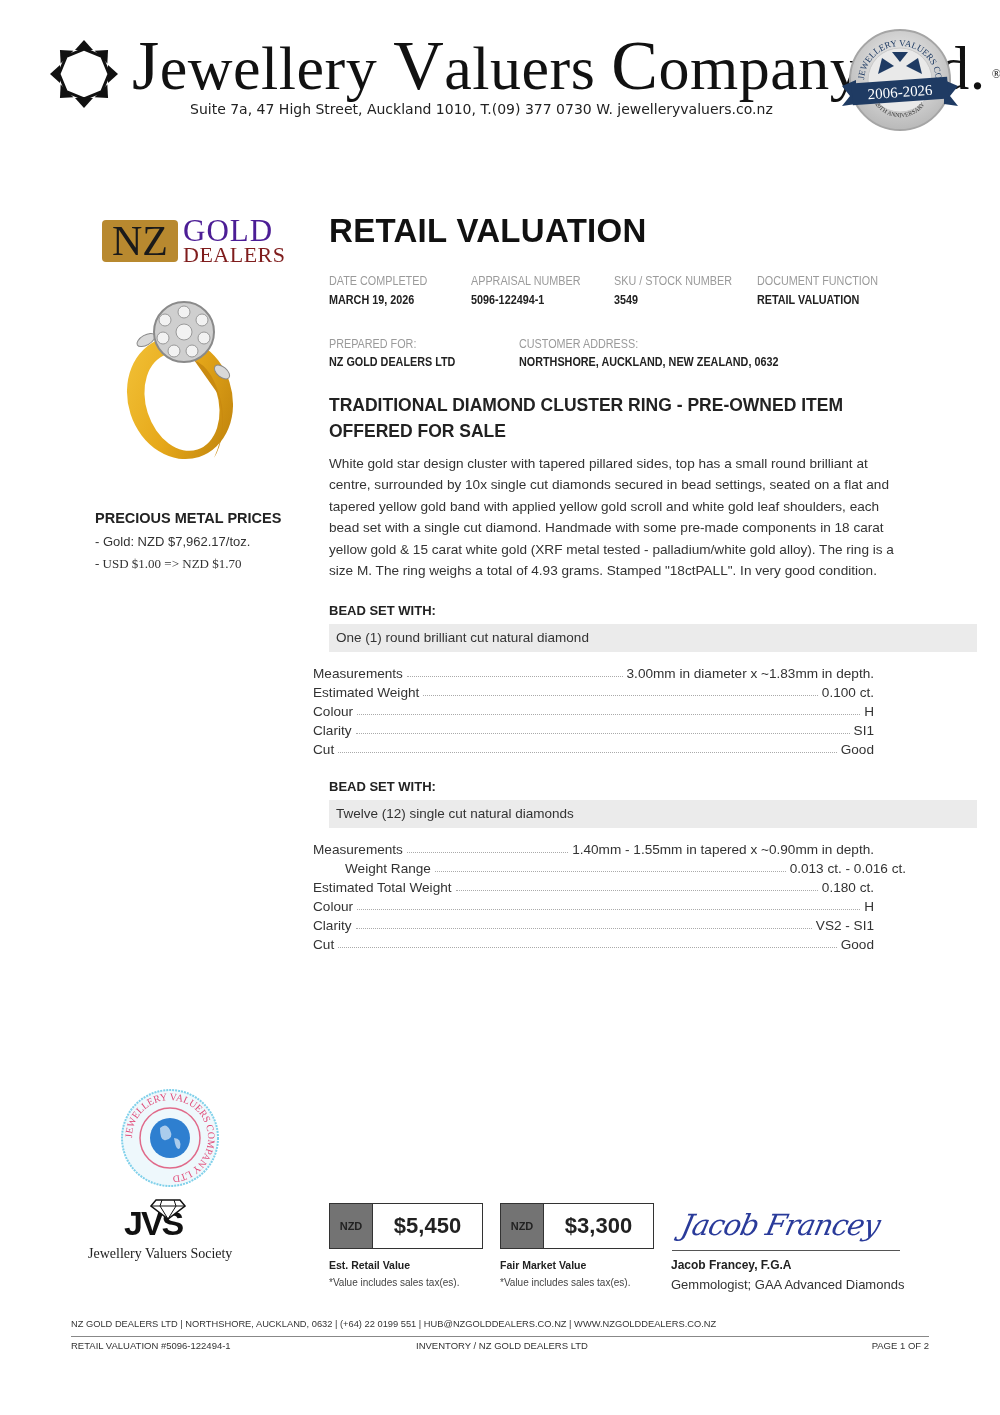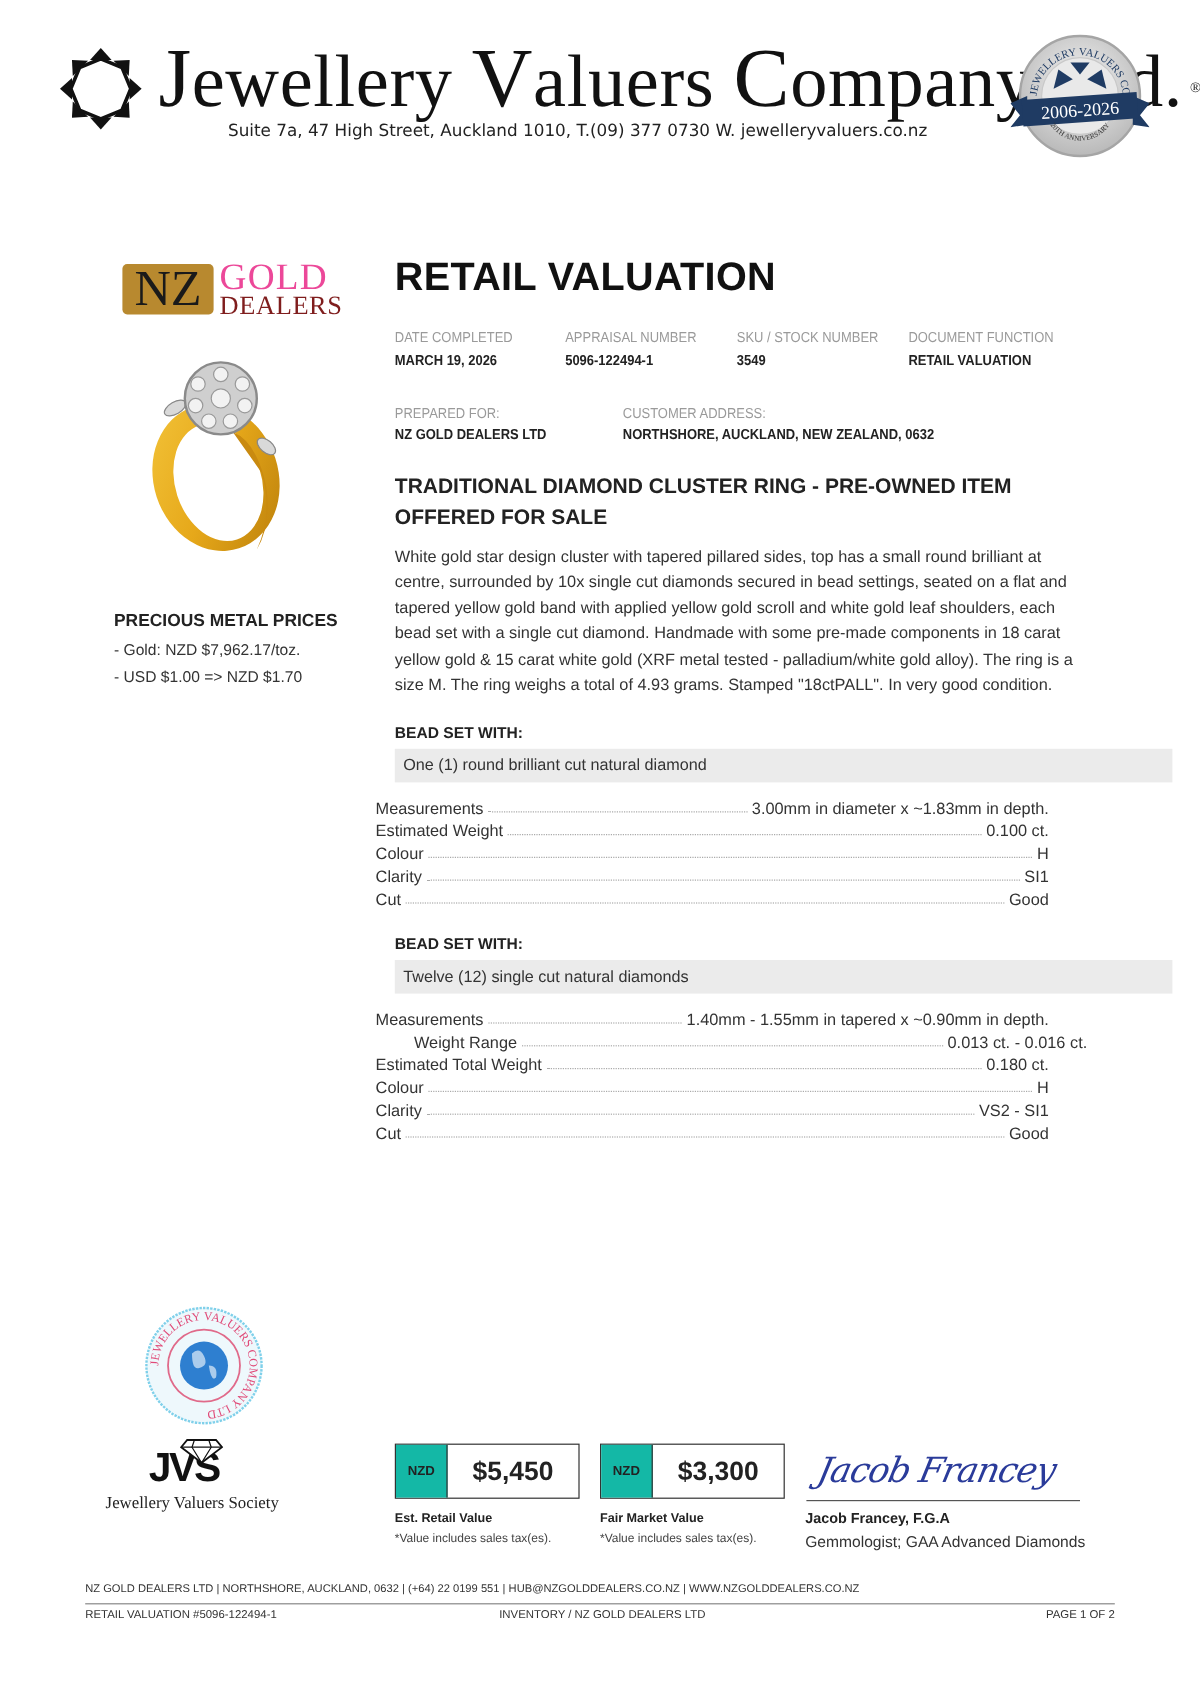--- a/index.html
+++ b/index.html
@@ -29,21 +29,21 @@
 
   .section-head { left:329px; font-size:13px; font-weight:bold; color:#222; }
   .stone-box { left:329px; width:648px; height:28px; background:#ebebeb; font-size:13.5px; color:#333; line-height:28px; padding-left:7px; box-sizing:border-box; }
   .spec { left:313px; width:561px; height:19px; display:flex; align-items:flex-end; font-size:13.6px; color:#333; }
   .spec .lbl { white-space:nowrap; }
   .spec .dots { flex:1; border-bottom:1px dotted #aaa; margin:0 4px 4px 4px; height:1px; }
   .spec .val { white-space:nowrap; }
 
   
   .vbox { top:1203px; width:154px; height:46px; border:1.5px solid #333; display:flex; box-sizing:border-box; }
-  .vbox .cur { width:42px; background:#14b8a6; border-right:1.5px solid #333; font-size:11px; font-weight:bold; display:flex; align-items:center; justify-content:center; color:#222; }
+  .vbox .cur { width:42px; background:#737373; border-right:1.5px solid #333; font-size:11px; font-weight:bold; display:flex; align-items:center; justify-content:center; color:#222; }
   .vbox .amt { flex:1; font-size:22px; font-weight:bold; display:flex; align-items:center; justify-content:center; color:#222; }
   .vlabel { font-size:10.5px; font-weight:bold; color:#222; }
   .vnote { font-size:10px; color:#444; }
 
   .sig-line { left:672px; top:1250px; width:228px; height:1px; background:#555; }
   .sig-name { left:671px; top:1258px; font-size:12px; font-weight:bold; color:#222; }
   .sig-title { left:671px; top:1277px; font-size:13px; color:#333; }
 
   .foot1 { left:71px; top:1319px; font-size:9.3px; color:#333; white-space:nowrap; }
   .foot-line { left:71px; top:1336px; width:858px; height:1px; background:#888; }
@@ -95,21 +95,21 @@
   <polygon points="0,60 14,54 14,78 0,80 8,70" fill="#1f3b63"></polygon>
   <polygon points="116,60 102,54 102,78 116,80 108,70" fill="#1f3b63"></polygon>
   <rect x="10" y="54" width="96" height="22" fill="#1f3b63" transform="rotate(-4 58 65)"></rect>
   <text x="58" y="71" text-anchor="middle" font-family="Liberation Serif, serif" font-size="15" fill="#fff" transform="rotate(-4 58 65)">2006-2026</text>
   <text font-family="Liberation Serif, serif" font-size="6" fill="#333"><textPath href="#arcBot" startOffset="50%" text-anchor="middle">20TH ANNIVERSARY</textPath></text>
 </svg>
 
 <div class="abs nzgd">
   <div style="position:absolute;left:0;top:2px;width:76px;height:42px;background:#b8892f;border-radius:4px;"></div>
   <div style="position:absolute;left:6px;top:0;width:64px;height:46px;font-family:'Liberation Serif',serif;font-size:42px;color:#1a1a1a;line-height:46px;text-align:center;">NZ</div>
-  <div style="position:absolute;left:81px;top:-2px;font-family:'Liberation Serif',serif;font-size:31px;color:#ec4899;line-height:30px;letter-spacing:1px;">GOLD</div>
+  <div style="position:absolute;left:81px;top:-2px;font-family:'Liberation Serif',serif;font-size:31px;color:#4c1d95;line-height:30px;letter-spacing:1px;">GOLD</div>
   <div style="position:absolute;left:81px;top:27px;font-family:'Liberation Serif',serif;font-size:22px;color:#7f1d1d;line-height:20px;letter-spacing:0.5px;">DEALERS</div>
 </div>
 
 <svg class="abs ring" viewBox="0 0 128 172">
   <defs>
     <linearGradient id="gold" x1="0" y1="0" x2="1" y2="1">
       <stop offset="0" stop-color="#f3c43a"></stop>
         <stop offset="0.5" stop-color="#e6a81a"></stop>
         <stop offset="1" stop-color="#b97d0a"></stop>
     </linearGradient>
@@ -127,21 +127,21 @@
       <circle cx="86" cy="40" r="6"></circle>
     <circle cx="74" cy="53" r="6"></circle>
       <circle cx="56" cy="53" r="6"></circle>
       <circle cx="45" cy="40" r="6"></circle>
     <circle cx="47" cy="22" r="6"></circle>
   </g>
 </svg>
 
 <div class="abs pmp-title">PRECIOUS METAL PRICES</div>
 <div class="abs pmp-line" style="top:534px;">- Gold: NZD $7,962.17/toz.</div>
-<div class="abs pmp-line" style="top:556px;">- USD $1.00 =&gt; NZD $1.70</div>
+<div class="abs pmp-line" style="top:556px;font-family:Liberation Serif, serif;">- USD $1.00 =&gt; NZD $1.70</div>
 
 <div class="abs doc-title">RETAIL VALUATION</div>
 
 <div class="abs meta-label" style="left:329px;top:274px;">DATE COMPLETED</div>
 <div class="abs meta-value" style="left:329px;top:293px;">MARCH 19, 2026</div>
 <div class="abs meta-label" style="left:471px;top:274px;">APPRAISAL NUMBER</div>
 <div class="abs meta-value" style="left:471px;top:293px;">5096-122494-1</div>
 <div class="abs meta-label" style="left:614px;top:274px;">SKU / STOCK NUMBER</div>
 <div class="abs meta-value" style="left:614px;top:293px;">3549</div>
 <div class="abs meta-label" style="left:757px;top:274px;">DOCUMENT FUNCTION</div>

